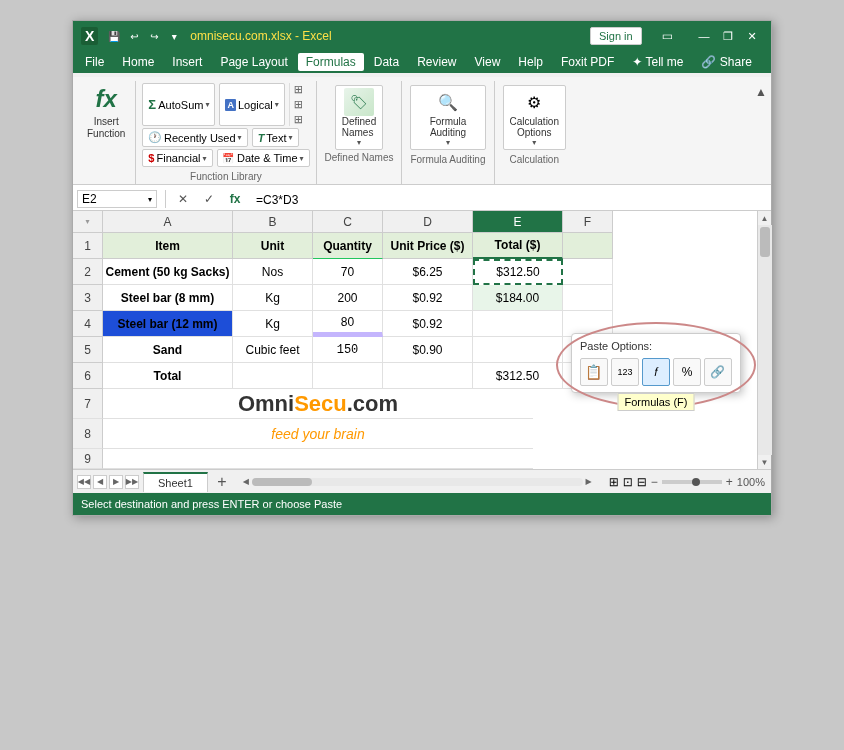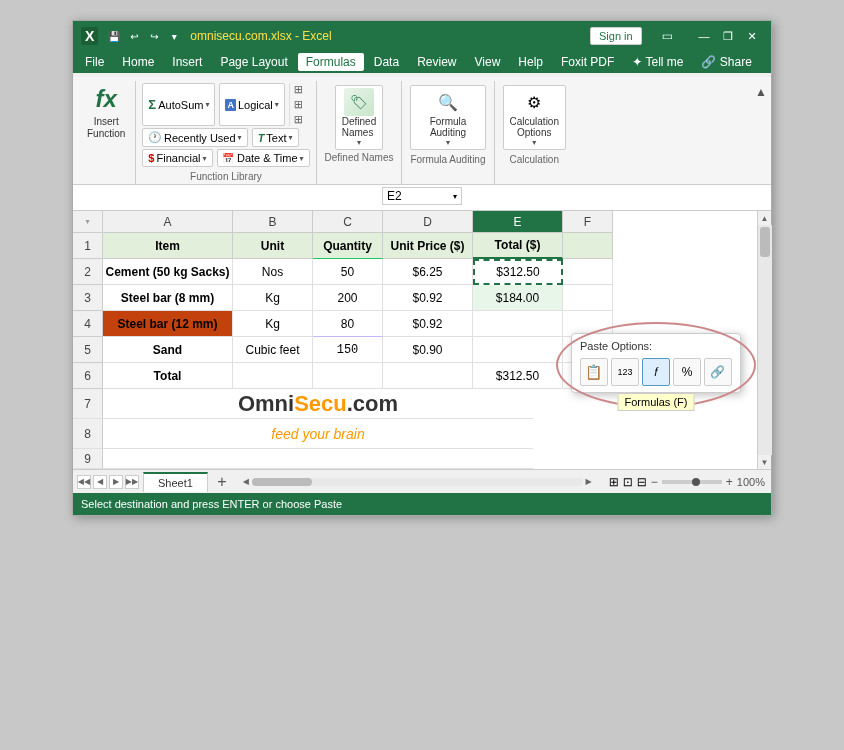--- a/index.html
+++ b/index.html
@@ -17,21 +17,21 @@
 
     
     .menubar { background: #217346; display: flex; align-items: center; padding: 0 4px; height: 22px; gap: 2px; }
     .menu-item { color: white; font-size: 12px; padding: 2px 8px; cursor: pointer; border-radius: 2px; }
     .menu-item.active { background: white; color: #217346; }
 
     
     .ribbon { background: #f0f0f0; border-bottom: 1px solid #ccc; padding: 4px 0 0 0; }
 
     
-    .formula-bar { display: flex; align-items: center; border-bottom: 1px solid #ccc; padding: 2px 4px; background: white; height: 26px; gap: 8px; flex-direction: column; }
+    .formula-bar { display: flex; align-items: flex-end; border-bottom: 1px solid #ccc; padding: 2px 4px; background: white; height: 26px; gap: 8px; }
     .name-box { width: 80px; border: 1px solid #ccc; padding: 1px 4px; font-size: 12px; display: flex; align-items: center; justify-content: space-between; cursor: pointer; }
     .formula-bar-sep { width: 1px; height: 18px; background: #ccc; }
     .fb-btn { width: 18px; height: 18px; display: flex; align-items: center; justify-content: center; font-size: 12px; cursor: pointer; color: #555; }
     .formula-input { flex: 1; border: none; font-size: 12px; padding: 1px 4px; outline: none; }
 
     
     .status-bar { display: flex; align-items: center; background: #217346; color: white; height: 22px; padding: 0 8px; font-size: 11px; justify-content: space-between; }
   </style>
 </head>
 <body>
@@ -206,41 +206,41 @@
           <div style="width:70px;height:26px;background:#e2efda;border-right:1px solid #ccc;border-bottom:1px solid #22c55e;display:flex;align-items:center;justify-content:center;font-size:12px;font-weight:bold;flex-shrink:0;">Quantity</div>
           <div style="width:90px;height:26px;background:#e2efda;border-right:1px solid #ccc;border-bottom:1px solid #ccc;display:flex;align-items:center;justify-content:center;font-size:12px;font-weight:bold;flex-shrink:0;">Unit Price ($)</div>
           <div style="width:90px;height:26px;background:#e2efda;border-right:1px solid #ccc;border-bottom:2px solid #217346;display:flex;align-items:center;justify-content:center;font-size:12px;font-weight:bold;flex-shrink:0;">Total ($)</div>
           <div style="width:50px;height:26px;background:#e2efda;border-right:1px solid #ccc;border-bottom:1px solid #ccc;flex-shrink:0;"></div>
         </div>
 
         <div style="display:flex;">
           <div style="width:30px;height:26px;background:#f0f0f0;border-right:1px solid #ccc;border-bottom:1px solid #ccc;display:flex;align-items:center;justify-content:center;font-size:12px;color:#444;flex-shrink:0;">2</div>
           <div style="width:130px;height:26px;background:white;border-right:1px solid #e0e0e0;border-bottom:1px solid #e0e0e0;display:flex;align-items:center;justify-content:center;font-size:12px;font-weight:bold;flex-shrink:0;">Cement (50 kg Sacks)</div>
           <div style="width:80px;height:26px;background:white;border-right:1px solid #e0e0e0;border-bottom:1px solid #e0e0e0;display:flex;align-items:center;justify-content:center;font-size:12px;flex-shrink:0;">Nos</div>
-          <div style="width:70px;height:26px;background:white;border-right:1px solid #e0e0e0;border-bottom:1px solid #e0e0e0;display:flex;align-items:center;justify-content:center;font-size:12px;flex-shrink:0;">50</div>
+          <div style="width:70px;height:26px;background:white;border-right:1px solid #e0e0e0;border-bottom:1px solid #e0e0e0;display:flex;align-items:center;justify-content:center;font-size:12px;flex-shrink:0;">70</div>
           <div style="width:90px;height:26px;background:white;border-right:1px solid #e0e0e0;border-bottom:1px solid #e0e0e0;display:flex;align-items:center;justify-content:center;font-size:12px;flex-shrink:0;">$6.25</div>
           <div style="width:90px;height:26px;background:white;border:2px dashed #217346;display:flex;align-items:center;justify-content:center;font-size:12px;flex-shrink:0;">$312.50</div>
           <div style="width:50px;height:26px;background:white;border-right:1px solid #e0e0e0;border-bottom:1px solid #e0e0e0;flex-shrink:0;"></div>
         </div>
 
         <div style="display:flex;">
           <div style="width:30px;height:26px;background:#f0f0f0;border-right:1px solid #ccc;border-bottom:1px solid #ccc;display:flex;align-items:center;justify-content:center;font-size:12px;color:#444;flex-shrink:0;">3</div>
           <div style="width:130px;height:26px;background:white;border-right:1px solid #e0e0e0;border-bottom:1px solid #e0e0e0;display:flex;align-items:center;justify-content:center;font-size:12px;font-weight:bold;flex-shrink:0;">Steel bar (8 mm)</div>
           <div style="width:80px;height:26px;background:white;border-right:1px solid #e0e0e0;border-bottom:1px solid #e0e0e0;display:flex;align-items:center;justify-content:center;font-size:12px;flex-shrink:0;">Kg</div>
           <div style="width:70px;height:26px;background:white;border-right:1px solid #e0e0e0;border-bottom:1px solid #e0e0e0;display:flex;align-items:center;justify-content:center;font-size:12px;flex-shrink:0;">200</div>
           <div style="width:90px;height:26px;background:white;border-right:1px solid #e0e0e0;border-bottom:1px solid #e0e0e0;display:flex;align-items:center;justify-content:center;font-size:12px;flex-shrink:0;">$0.92</div>
           <div style="width:90px;height:26px;background:#e8f5e9;border-right:1px solid #e0e0e0;border-bottom:1px solid #e0e0e0;display:flex;align-items:center;justify-content:center;font-size:12px;flex-shrink:0;">$184.00</div>
           <div style="width:50px;height:26px;background:white;border-right:1px solid #e0e0e0;border-bottom:1px solid #e0e0e0;flex-shrink:0;"></div>
         </div>
 
         <div style="display:flex;">
           <div style="width:30px;height:26px;background:#f0f0f0;border-right:1px solid #ccc;border-bottom:1px solid #ccc;display:flex;align-items:center;justify-content:center;font-size:12px;color:#444;flex-shrink:0;">4</div>
-          <div style="width:130px;height:26px;background:#c2410c;border-right:1px solid #e0e0e0;border-bottom:1px solid #e0e0e0;display:flex;align-items:center;justify-content:center;font-size:12px;font-weight:bold;flex-shrink:0;">Steel bar (12 mm)</div>
+          <div style="width:130px;height:26px;background:#1d4ed8;border-right:1px solid #e0e0e0;border-bottom:1px solid #e0e0e0;display:flex;align-items:center;justify-content:center;font-size:12px;font-weight:bold;flex-shrink:0;">Steel bar (12 mm)</div>
           <div style="width:80px;height:26px;background:white;border-right:1px solid #e0e0e0;border-bottom:1px solid #e0e0e0;display:flex;align-items:center;justify-content:center;font-size:12px;flex-shrink:0;">Kg</div>
-          <div style="width:70px;height:26px;background:white;border-right:1px solid #e0e0e0;border-bottom:1px solid #c4b5fd;display:flex;align-items:center;justify-content:center;font-size:12px;flex-shrink:0;">80</div>
+          <div style="width:70px;height:26px;background:white;border-right:1px solid #e0e0e0;border-bottom:5px solid #c4b5fd;display:flex;align-items:center;justify-content:center;font-size:12px;flex-shrink:0;">80</div>
           <div style="width:90px;height:26px;background:white;border-right:1px solid #e0e0e0;border-bottom:1px solid #e0e0e0;display:flex;align-items:center;justify-content:center;font-size:12px;flex-shrink:0;">$0.92</div>
           <div style="width:90px;height:26px;background:white;border-right:1px solid #e0e0e0;border-bottom:1px solid #e0e0e0;display:flex;align-items:center;justify-content:center;font-size:12px;flex-shrink:0;"></div>
           <div style="width:50px;height:26px;background:white;border-right:1px solid #e0e0e0;border-bottom:1px solid #e0e0e0;flex-shrink:0;"></div>
         </div>
 
         <div style="display:flex;">
           <div style="width:30px;height:26px;background:#f0f0f0;border-right:1px solid #ccc;border-bottom:1px solid #ccc;display:flex;align-items:center;justify-content:center;font-size:12px;color:#444;flex-shrink:0;">5</div>
           <div style="width:130px;height:26px;background:white;border-right:1px solid #e0e0e0;border-bottom:1px solid #e0e0e0;display:flex;align-items:center;justify-content:center;font-size:12px;font-weight:bold;flex-shrink:0;">Sand</div>
           <div style="width:80px;height:26px;background:white;border-right:1px solid #e0e0e0;border-bottom:1px solid #e0e0e0;display:flex;align-items:center;justify-content:center;font-size:12px;flex-shrink:0;">Cubic feet</div>
           <div style="width:70px;height:26px;background:white;border-right:1px solid #e0e0e0;border-bottom:1px solid #e0e0e0;display:flex;align-items:center;justify-content:center;font-size:12px;flex-shrink:0;font-family:Liberation Mono, monospace;">150</div>

